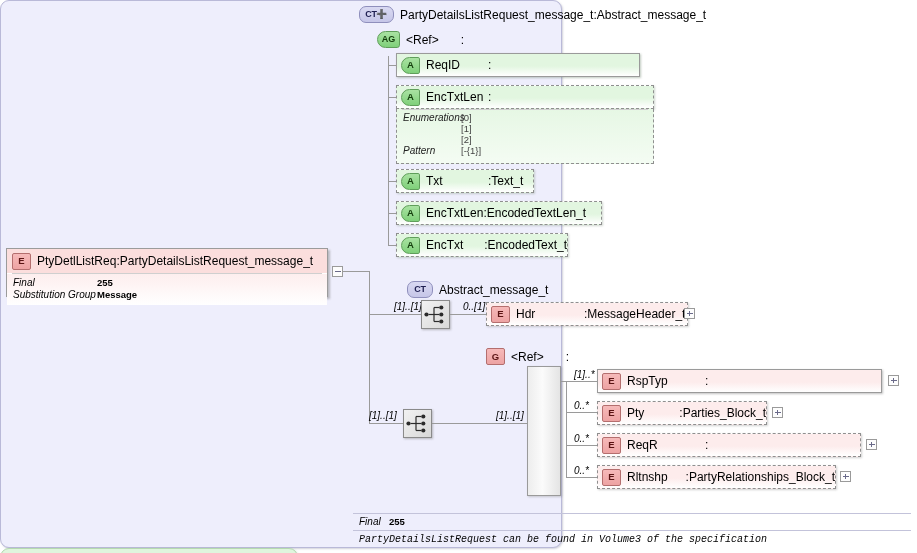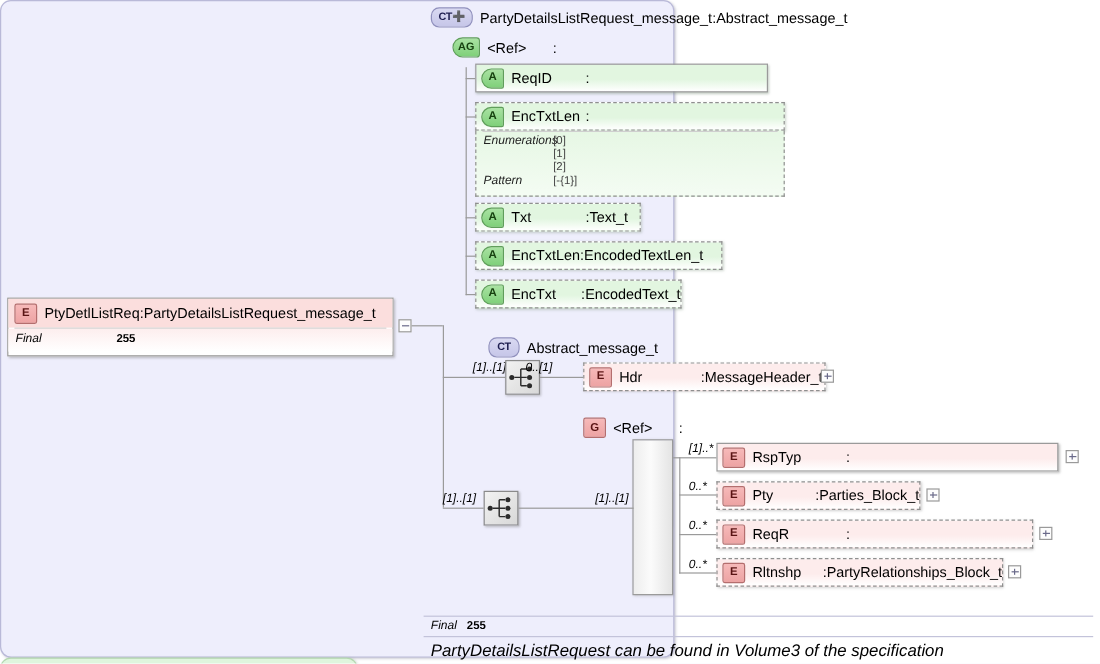--- a/index.html
+++ b/index.html
@@ -122,21 +122,21 @@
   .prop-row{display:flex;font-size:10px;line-height:12px;}
   .prop-k{font-style:italic;width:84px;flex:0 0 auto;color:#000;}
   .prop-v{font-weight:bold;font-size:9.5px;color:#000;}
 
   
   .foot{position:absolute;left:0;right:0;font-size:10px;}
   .foot .line{height:1px;background:#c3c3da;}
   .foot .r{display:flex;padding:2px 0 2px 6px;line-height:12px;}
   .foot .k{font-style:italic;width:30px;flex:0 0 auto;}
   .foot .v{font-weight:bold;font-size:9.5px;}
-  .foot .desc{font-style:italic;padding:3px 0 0 6px;font-size:14px;}
+  .foot .desc{font-style:italic;padding:3px 0 0 6px;font-size:10px;font-family:Liberation Mono, monospace;}
 
   
   .facets{
     position:absolute;box-sizing:border-box;
     background:linear-gradient(to bottom,#e6f7e4 0%,#f4fcf3 100%);
     border:1px dashed #8f8f8f;
     border-top:none;
     font-size:10px;
   }
   .facets .hline{height:1px;background:#cfcfcf;margin:0 5px 2px 5px;}
@@ -192,20 +192,24 @@
     <span class="badge badge-e">E</span>
     <span>PtyDetlListReq</span>
     <span> : </span>
     <span>PartyDetailsListRequest_message_t</span>
   </div>
   <div class="sep"></div>
   <div class="props">
     <div class="prop-row">
       <span class="prop-k">Final</span>
       <span class="prop-v">255</span>
+    </div>
+    <div class="prop-row">
+      <span class="prop-k">Substitution Group</span>
+      <span class="prop-v">Message</span>
     </div>
   </div>
 </div>
 
 <div class="expd" style="left:332px;top:266px;"></div>
 <div class="ln lnh" style="left:343px;top:271px;width:26px;"></div>
 
 <div class="ct-outer" style="left:352px;top:3px;width:560px;height:546px;"></div>
 
 <div class="hdr-row" style="left:359px;top:6px;">
@@ -300,21 +304,21 @@
     <line x1="12" y1="6.5" x2="12" y2="20.5" stroke="#2b2b2b" stroke-width="1.2"></line>
     <line x1="12" y1="6.5" x2="17" y2="6.5" stroke="#2b2b2b" stroke-width="1.2"></line>
     <line x1="12" y1="13.5" x2="17" y2="13.5" stroke="#2b2b2b" stroke-width="1.2"></line>
     <line x1="12" y1="20.5" x2="17" y2="20.5" stroke="#2b2b2b" stroke-width="1.2"></line>
     <circle cx="19.3" cy="6.5" r="2.1" fill="#2b2b2b"></circle>
     <circle cx="19.3" cy="13.5" r="2.1" fill="#2b2b2b"></circle>
     <circle cx="19.3" cy="20.5" r="2.1" fill="#2b2b2b"></circle>
   </svg>
 </div>
 <div class="ln lnh" style="left:450px;top:314px;width:36px;"></div>
-<div class="card" style="left:438px;top:301px;">0..[1]</div>
+<div class="card" style="left:463px;top:301px;">0..[1]</div>
 
 <div class="node dash-e" style="left:486px;top:302px;width:202px;">
   <span class="badge badge-e">E</span>
   <span class="nm" style="width:68px">Hdr</span>
   <span> : </span>
   <span class="ty">MessageHeader_t</span>
 </div>
 <div class="expd plus" style="left:684px;top:308px;"></div>
 
 <div class="hdr-row" style="left:486px;top:348px;">

